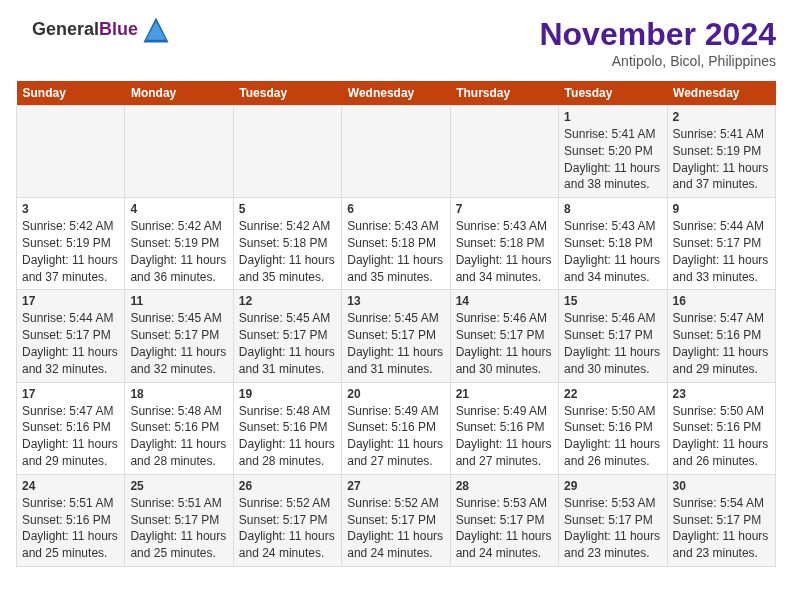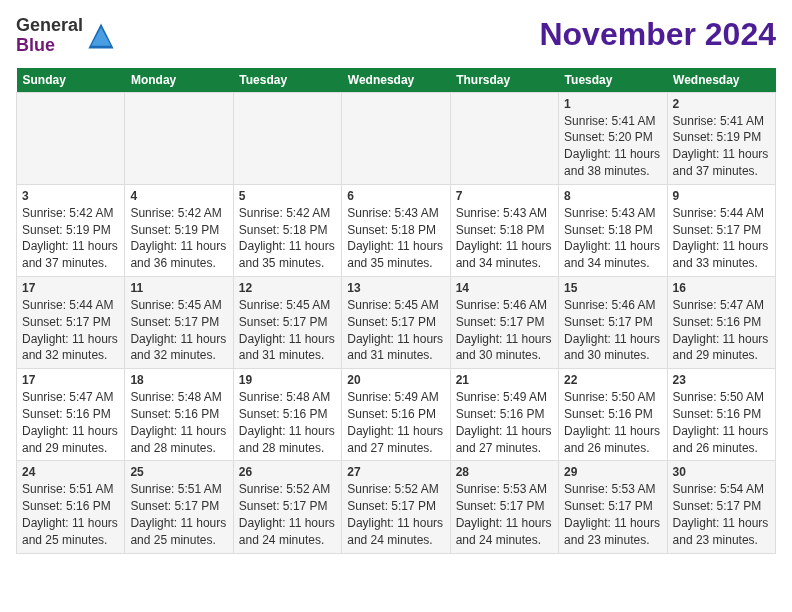--- a/index.html
+++ b/index.html
@@ -15,22 +15,23 @@
       justify-content: space-between;
       align-items: flex-start;
       margin-bottom: 12px;
     }
     .logo {
       display: flex;
       align-items: center;
     }
     .logo-text {
       display: flex;
-      flex-direction: column;
+      flex-direction: row;
       line-height: 1.1;
+      margin-left: 16px;
     }
     .logo-general {
       font-size: 18px;
       font-weight: bold;
       color: #333;
     }
     .logo-blue {
       font-size: 18px;
       font-weight: bold;
       color: #701a75;
@@ -50,21 +51,21 @@
     }
     .location {
       font-size: 14px;
       color: #555;
     }
     table {
       width: 100%;
       border-collapse: collapse;
     }
     thead th {
-      background-color: #15803d;
+      background-color: #c2410c;
       color: white;
       font-size: 12px;
       padding: 5px 6px;
       text-align: left;
       font-weight: bold;
     }
     tbody td {
       border: 1px solid #ddd;
       vertical-align: top;
       padding: 4px 5px;
@@ -103,20 +104,21 @@
       <span class="logo-general">General</span>
       <span class="logo-blue">Blue</span>
     </div>
     <svg class="logo-icon" viewBox="0 0 40 40">
       <polygon points="20,2 38,38 2,38" fill="#1a6cba"></polygon>
       <polygon points="20,8 34,34 6,34" fill="#4a9de0"></polygon>
     </svg>
   </div>
   <div class="title-section">
     <div class="month-title">November 2024</div>
+    <div class="location">Antipolo, Bicol, Philippines</div>
   </div>
 </div>
 
 <table>
   <thead>
     <tr>
     <th>Sunday</th>
         <th>Monday</th>
         <th>Tuesday</th>
         <th>Wednesday</th>

